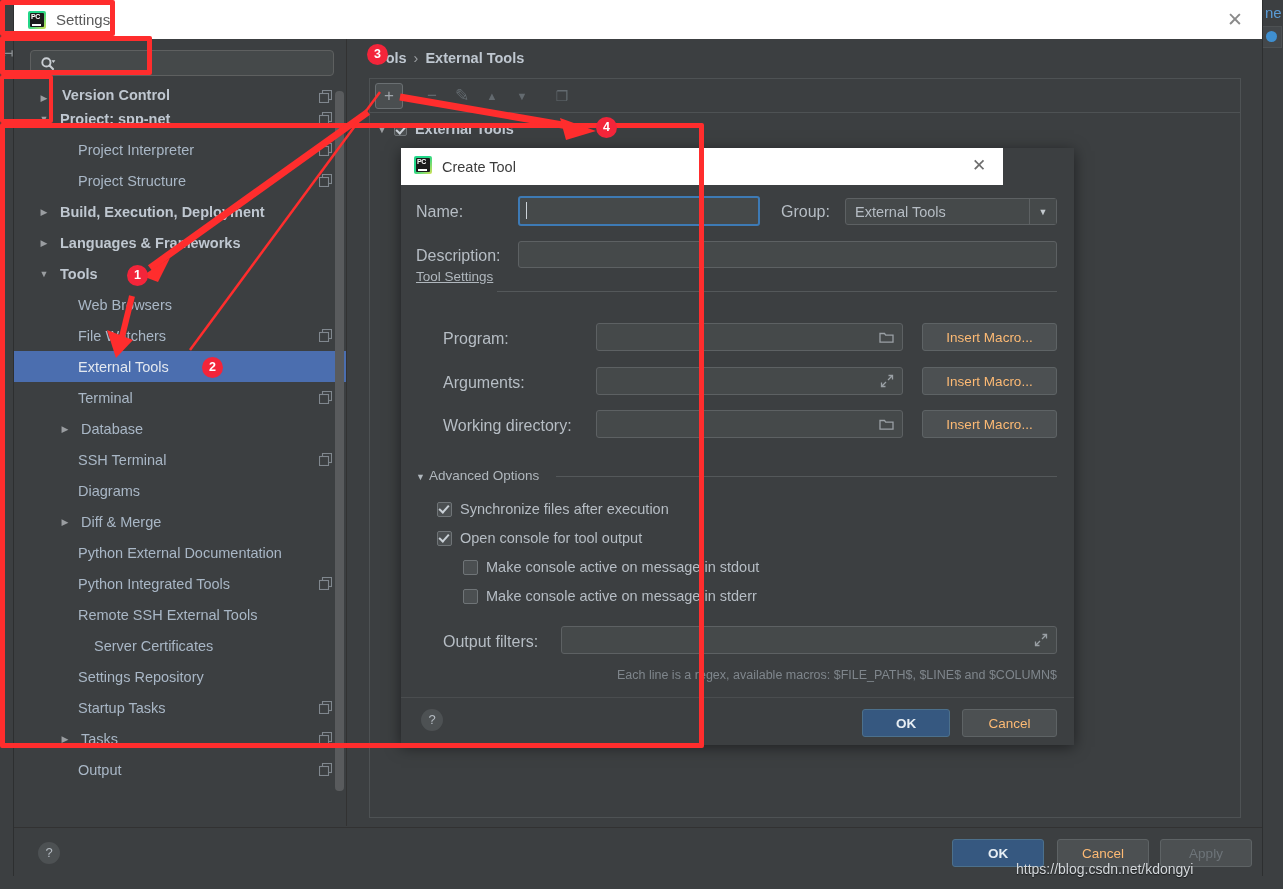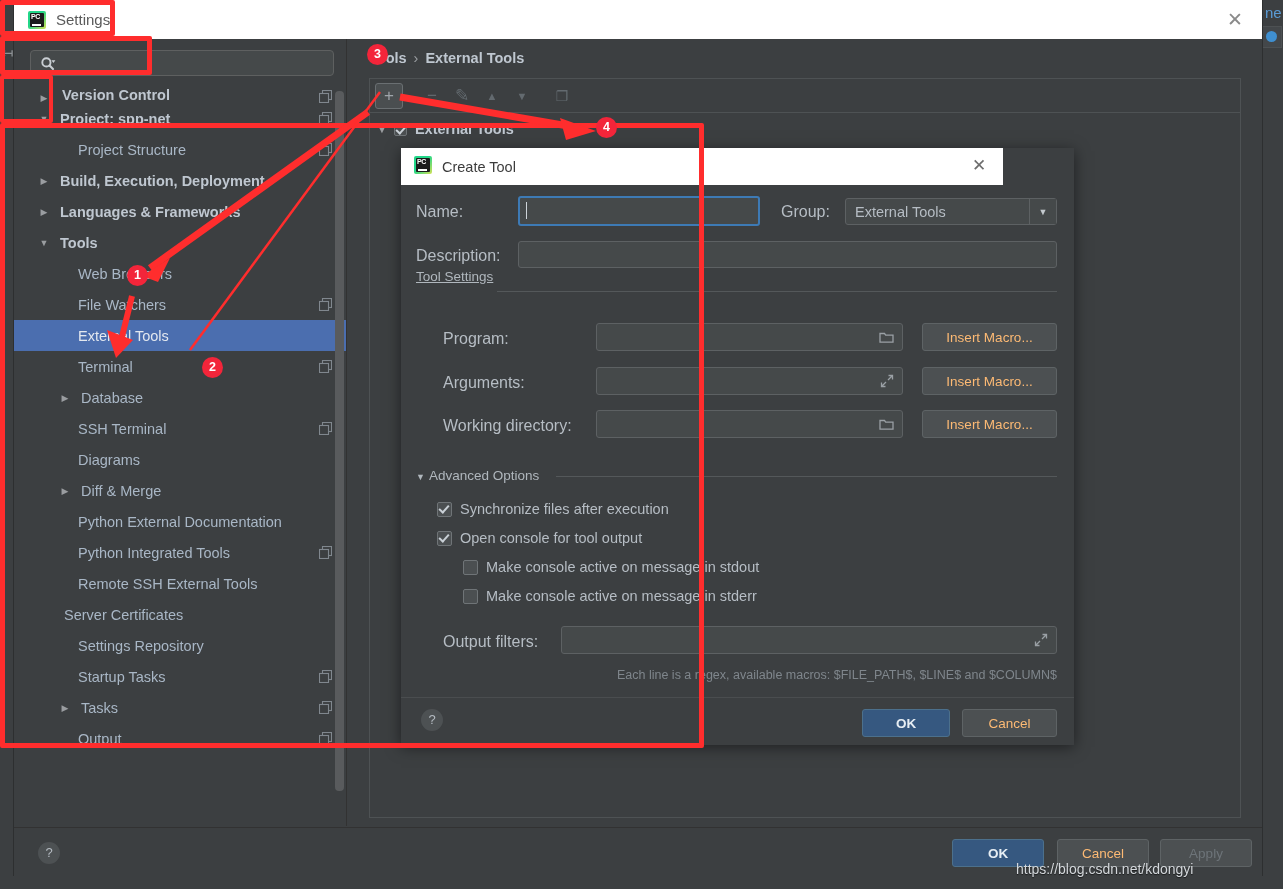--- a/index.html
+++ b/index.html
@@ -525,20 +525,29 @@
             <span class="arrow" style="left: 24px;">▼</span>
             <span class="label" style="left: 46px;">Project: spp-net</span>
             <span class="copy-ic">
               <svg width="13" height="13" viewBox="0 0 13 13">
                 <rect x="3.5" y="0.5" width="9" height="9" fill="none" stroke="#97a0a8" stroke-width="1.1"></rect>
                 <rect x="0.5" y="3.5" width="9" height="9" fill="#3c3f41" stroke="#97a0a8" stroke-width="1.1"></rect>
               </svg>
             </span>
           </div>
           <div class="tree-row">
+            <span class="label" style="left: 64px;">Project Interpreter</span>
+            <span class="copy-ic">
+              <svg width="13" height="13" viewBox="0 0 13 13">
+                <rect x="3.5" y="0.5" width="9" height="9" fill="none" stroke="#97a0a8" stroke-width="1.1"></rect>
+                <rect x="0.5" y="3.5" width="9" height="9" fill="#3c3f41" stroke="#97a0a8" stroke-width="1.1"></rect>
+              </svg>
+            </span>
+          </div>
+          <div class="tree-row">
             <span class="label" style="left: 64px;">Project Structure</span>
             <span class="copy-ic">
               <svg width="13" height="13" viewBox="0 0 13 13">
                 <rect x="3.5" y="0.5" width="9" height="9" fill="none" stroke="#97a0a8" stroke-width="1.1"></rect>
                 <rect x="0.5" y="3.5" width="9" height="9" fill="#3c3f41" stroke="#97a0a8" stroke-width="1.1"></rect>
               </svg>
             </span>
           </div>
           <div class="tree-row bold">
             <span class="arrow" style="left: 24px;">▶</span>
@@ -605,21 +614,21 @@
               <svg width="13" height="13" viewBox="0 0 13 13">
                 <rect x="3.5" y="0.5" width="9" height="9" fill="none" stroke="#97a0a8" stroke-width="1.1"></rect>
                 <rect x="0.5" y="3.5" width="9" height="9" fill="#3c3f41" stroke="#97a0a8" stroke-width="1.1"></rect>
               </svg>
             </span>
           </div>
           <div class="tree-row">
             <span class="label" style="left: 64px;">Remote SSH External Tools</span>
           </div>
           <div class="tree-row">
-            <span class="label" style="left: 50px;">Server Certificates</span>
+            <span class="label" style="left: 80px;">Server Certificates</span>
           </div>
           <div class="tree-row">
             <span class="label" style="left: 64px;">Settings Repository</span>
           </div>
           <div class="tree-row">
             <span class="label" style="left: 64px;">Startup Tasks</span>
             <span class="copy-ic">
               <svg width="13" height="13" viewBox="0 0 13 13">
                 <rect x="3.5" y="0.5" width="9" height="9" fill="none" stroke="#97a0a8" stroke-width="1.1"></rect>
                 <rect x="0.5" y="3.5" width="9" height="9" fill="#3c3f41" stroke="#97a0a8" stroke-width="1.1"></rect>

